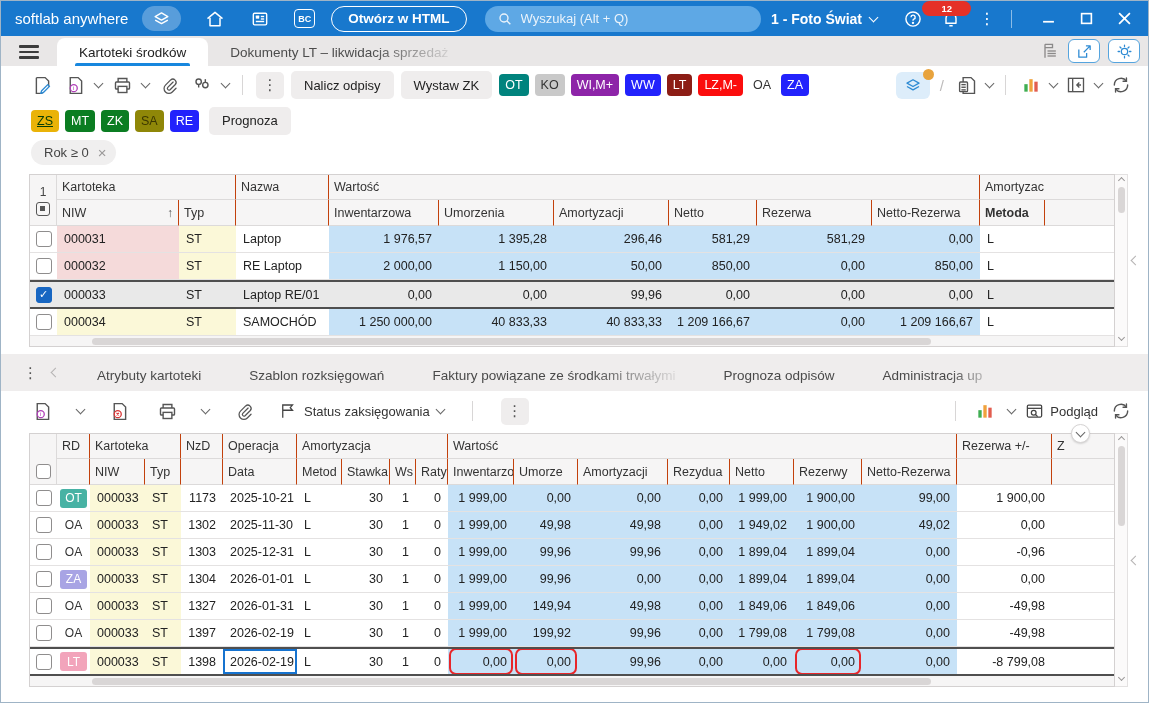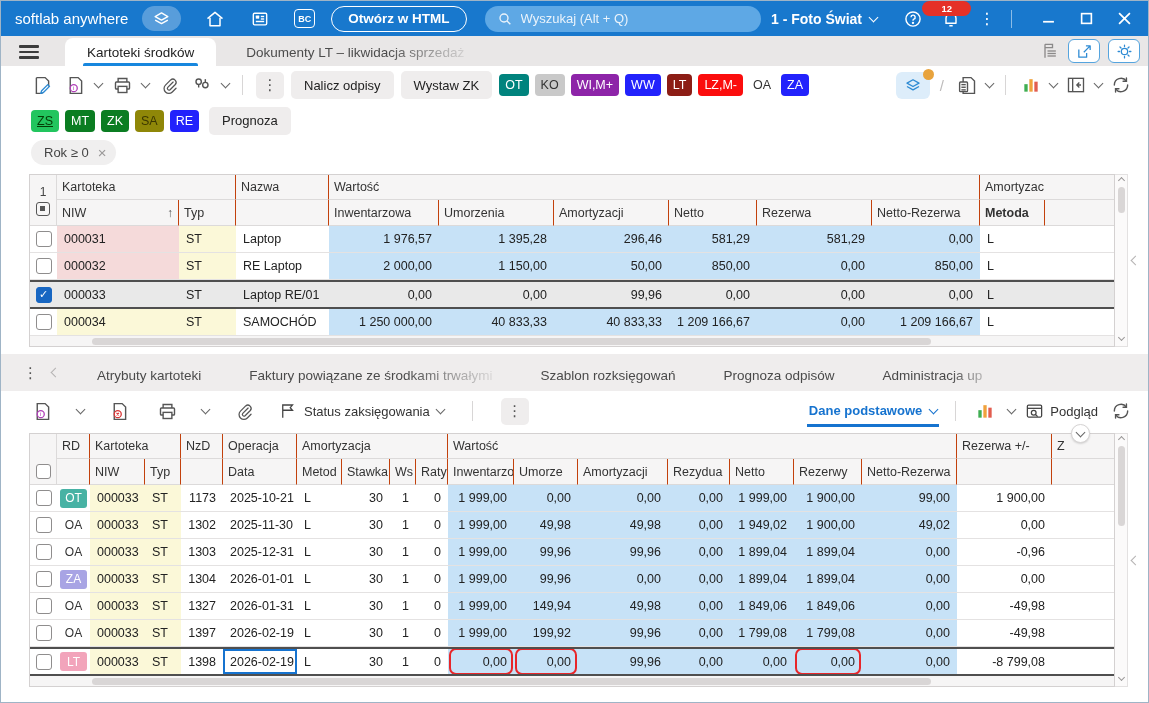--- a/index.html
+++ b/index.html
@@ -27,21 +27,21 @@
   .winbtn { width:28px; height:26px; display:flex; align-items:center; justify-content:center; cursor:pointer; margin-left:6px; }
 
   
   .chev { display:inline-block; width:7px; height:7px; border-right:1.6px solid #666; border-bottom:1.6px solid #666; transform:rotate(45deg); margin-bottom:3px; }
   .chev.white { border-color:#fff; }
   .chev.blue { border-color:#1673cf; }
   .chev.left { transform:rotate(135deg); margin:0; }
   .chev.up { transform:rotate(-135deg); margin:0; }
 
   
-  .tabstrip { height:30px; background:#e9e7e7; display:flex; align-items:flex-end; padding-left:14px; flex:none;gap:8px; }
+  .tabstrip { height:30px; background:#e9e7e7; display:flex; align-items:flex-end; padding-left:14px; flex:none; }
   .hamburger { width:20px; height:14px; margin:0 18px 7px 4px; display:flex; flex-direction:column; justify-content:space-between; cursor:pointer; }
   .hamburger i { height:2.6px; background:#3c3c3c; border-radius:1px; }
   .mtab { height:28px; padding:0 22px; display:flex; align-items:center; font-size:13.5px; color:#4c4c4c; cursor:pointer; position:relative; white-space:nowrap; }
   .mtab.active { background:#fff; border-radius:8px 8px 0 0; color:#222; }
   .mtab.active::after { content:""; position:absolute; left:18px; right:18px; bottom:0; height:3px; background:#1787de; border-radius:2px 2px 0 0; }
   .mtab.fade { mask-image:linear-gradient(90deg,#000 62%,transparent 97%); -webkit-mask-image:linear-gradient(90deg,#000 62%,transparent 97%); }
   .tabstrip-right { margin-left:auto; display:flex; align-items:center; gap:8px; padding:0 8px 3px 0; }
   .ts-btn { width:32px; height:24px; border:1.4px solid #55a4de; border-radius:6px; background:#fff; display:flex; align-items:center; justify-content:center; cursor:pointer; }
 
   
@@ -339,21 +339,21 @@
           <svg width="20" height="20" viewBox="0 0 24 24" fill="none" stroke="#555" stroke-width="1.7" stroke-linecap="round">
             <path d="M20 12a8 8 0 0 1-14.5 4.6M4 12A8 8 0 0 1 18.5 7.4"></path>
             <path d="M18.5 3.5v4h-4M5.5 20.5v-4h4"></path>
           </svg>
         </span>
     </div>
   </div>
 
   <div class="toolbar2">
     <span id="tags-row-2" style="display:flex;align-items:center;gap:6px">
-        <span class="tag" style="background: #22c55e; color: rgb(5, 61, 5); text-decoration: underline;">ZS</span>
+        <span class="tag" style="background: #eab308; color: rgb(5, 61, 5); text-decoration: underline;">ZS</span>
         <span class="tag" style="background: rgb(11, 125, 34); color: rgb(255, 255, 255);">MT</span>
         <span class="tag" style="background: rgb(11, 125, 34); color: rgb(255, 255, 255);">ZK</span>
         <span class="tag" style="background: rgb(143, 135, 8); color: rgb(60, 56, 0);">SA</span>
         <span class="tag" style="background: rgb(34, 34, 252); color: rgb(255, 255, 255);">RE</span>
       </span>
     <button class="tbtn" style="margin-left:4px">Prognoza</button>
   </div>
 
   <div class="filterrow">
     <span class="chip">
@@ -473,22 +473,22 @@
       <div class="side-strip">
           <span class="chev left" style="border-color:#b5b3b3"></span>
         </div>
     </div>
   </div>
 
   <div class="sectabs">
     <span class="kebab">⋮</span>
     <span class="navchev"><span class="chev left"></span></span>
     <span class="stab">Atrybuty kartoteki</span>
+    <span class="stab">Szablon rozksięgowań</span>
     <span class="stab fade">Faktury powiązane ze środkami trwałymi</span>
-    <span class="stab">Szablon rozksięgowań</span>
     <span class="stab">Prognoza odpisów</span>
     <span class="stab fade">Administracja up</span>
 
   </div>
 
   <div class="toolbar3">
     <span class="ticon">
         <svg width="21" height="21" viewBox="0 0 24 24" fill="none">
           <path d="M6 3h9l4 4v14H6z" stroke="#555" stroke-width="1.6"></path>
           <circle cx="10" cy="15" r="4" stroke="#b13fb8" stroke-width="1.5"></circle>
@@ -519,24 +519,20 @@
     <span class="status-group">
       <svg width="18" height="18" viewBox="0 0 24 24" fill="none" stroke="#444" stroke-width="1.7">
           <path d="M5 3v18M5 4h13l-3 3.5 3 3.5H5"></path>
         </svg>
       <span>Status zaksięgowania</span>
       <span class="chev"></span>
     </span>
     <span class="tdiv"></span>
     <span class="kebab-btn">⋮</span>
     <div class="toolbar3-right">
-      <span class="dane-group">
-        <span>Dane podstawowe</span>
-        <span class="chev blue"></span>
-      </span>
       <span class="tdiv"></span>
       <span class="ticon">
           <svg width="20" height="20" viewBox="0 0 24 24">
             <rect x="4" y="11" width="4" height="9" fill="#3fae52"></rect>
             <rect x="10" y="5" width="4" height="15" fill="#f0a23c"></rect>
             <rect x="16" y="8" width="4" height="12" fill="#e25d4f"></rect>
           </svg>
         </span>
       <span class="chev"></span>
       <span class="podglad-group">

